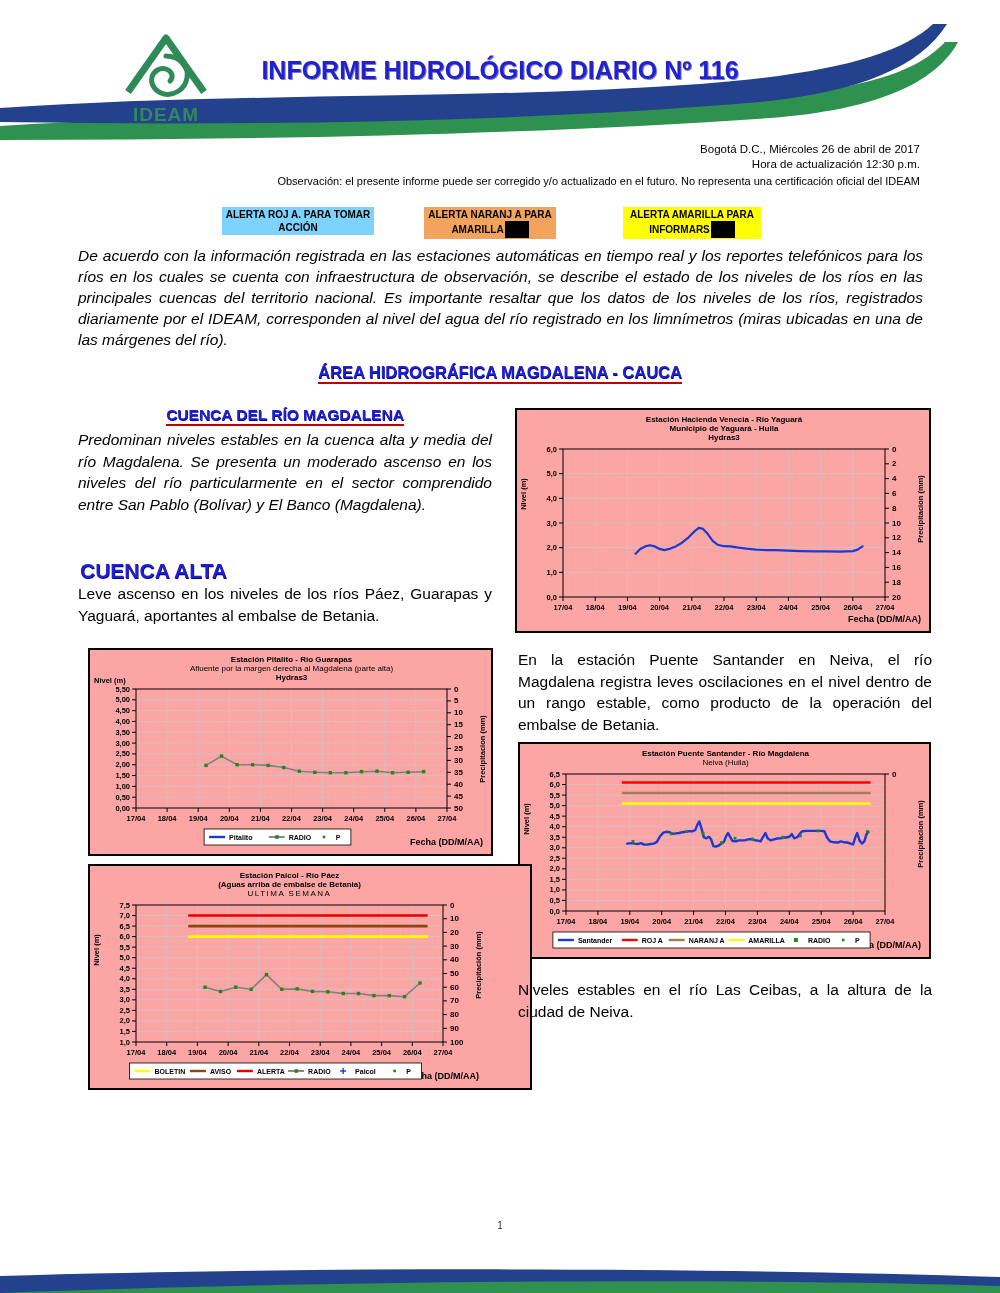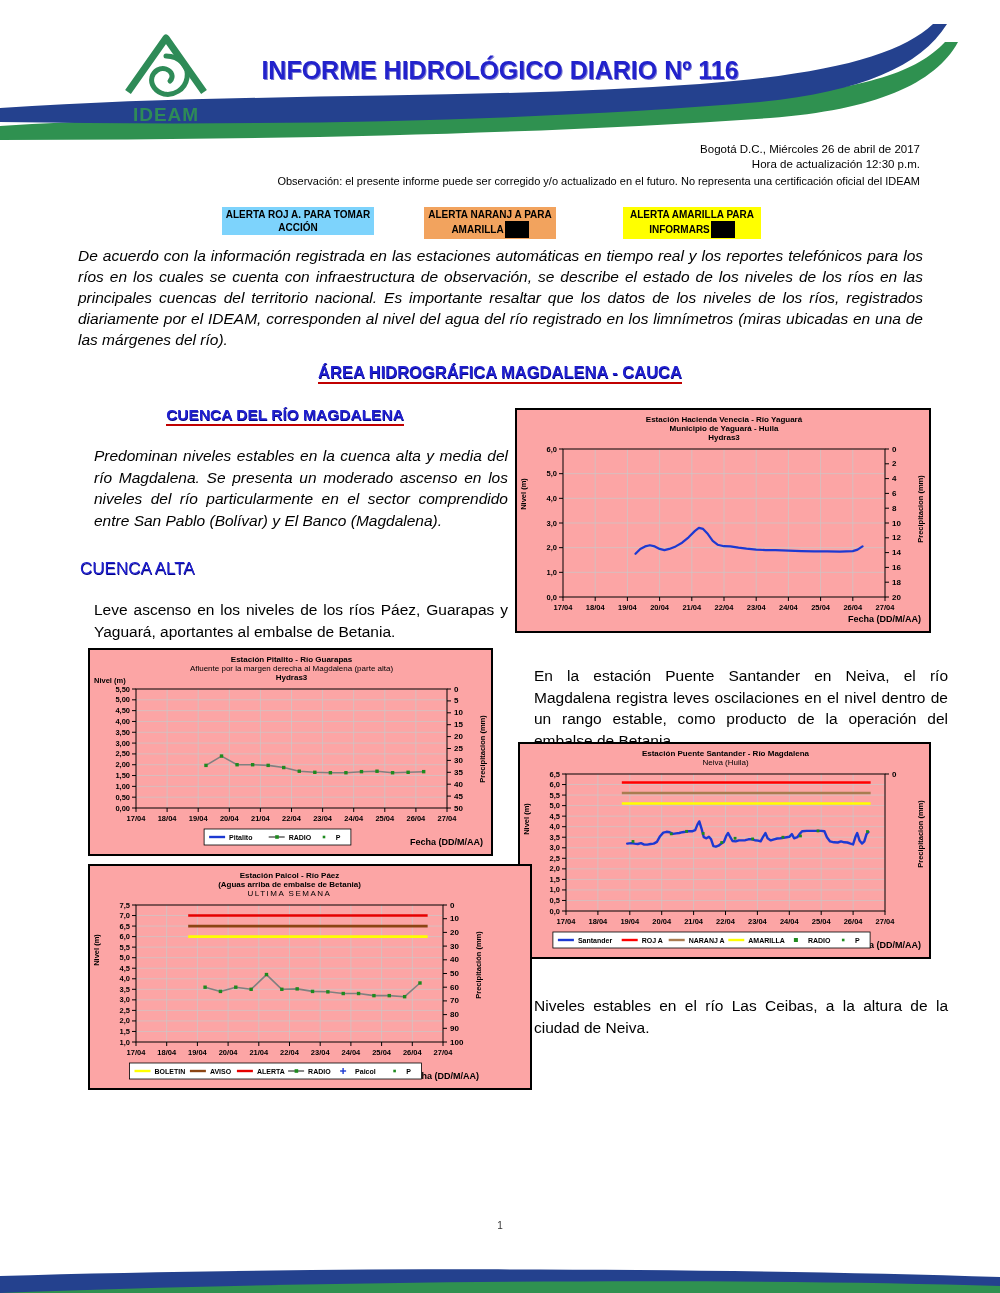--- a/index.html
+++ b/index.html
@@ -18,22 +18,22 @@
   
   .alert{top:207px;font-size:10px;font-weight:bold;text-align:center;line-height:13px;padding:1px 2px;}
   .redact{display:inline-block;width:24px;height:17px;background:#000;vertical-align:-5px;margin-left:1px;}
   
   .intro{left:78px;top:245px;width:845px;font-size:15.5px;font-style:italic;text-align:justify;line-height:21px;margin:0;}
   .h-area{left:0;top:363px;width:1000px;text-align:center;font-size:16.5px;font-weight:bold;color:#2020D0;
           text-shadow:0.5px 0.5px 0 #000080;}
   .h-area span,.h-cuenca span{border-bottom:2.5px solid #C00000;padding-bottom:1px;}
   .h-cuenca{left:80px;top:406px;width:410px;text-align:center;font-size:15.5px;font-weight:bold;color:#2020D0;
             text-shadow:0.5px 0.5px 0 #000080;}
-  .h-alta{left:80px;top:559px;font-size:17px;font-weight:normal;color:#2020D0;text-shadow:0.5px 0.5px 0 #000080;text-align:right;}
-  .coltext{font-size:15.5px;text-align:justify;line-height:21.5px;margin:16px;}
+  .h-alta{left:80px;top:559px;font-size:21px;font-weight:bold;color:#2020D0;text-shadow:0.5px 0.5px 0 #000080;text-align:right;}
+  .coltext{font-size:15.5px;text-align:justify;line-height:21.5px;margin:0;}
   .it{font-style:italic;}
   
   .chart{border:2.5px solid #000;background:#fca5a5;box-sizing:border-box;}
   .pagenum{left:0;top:1220px;width:1000px;text-align:center;font-size:10px;color:#333;}
   .ftr-wave{left:0;bottom:0;width:1000px;height:26px;}
 </style>
 </head>
 <body>
 
 <div class="page">

